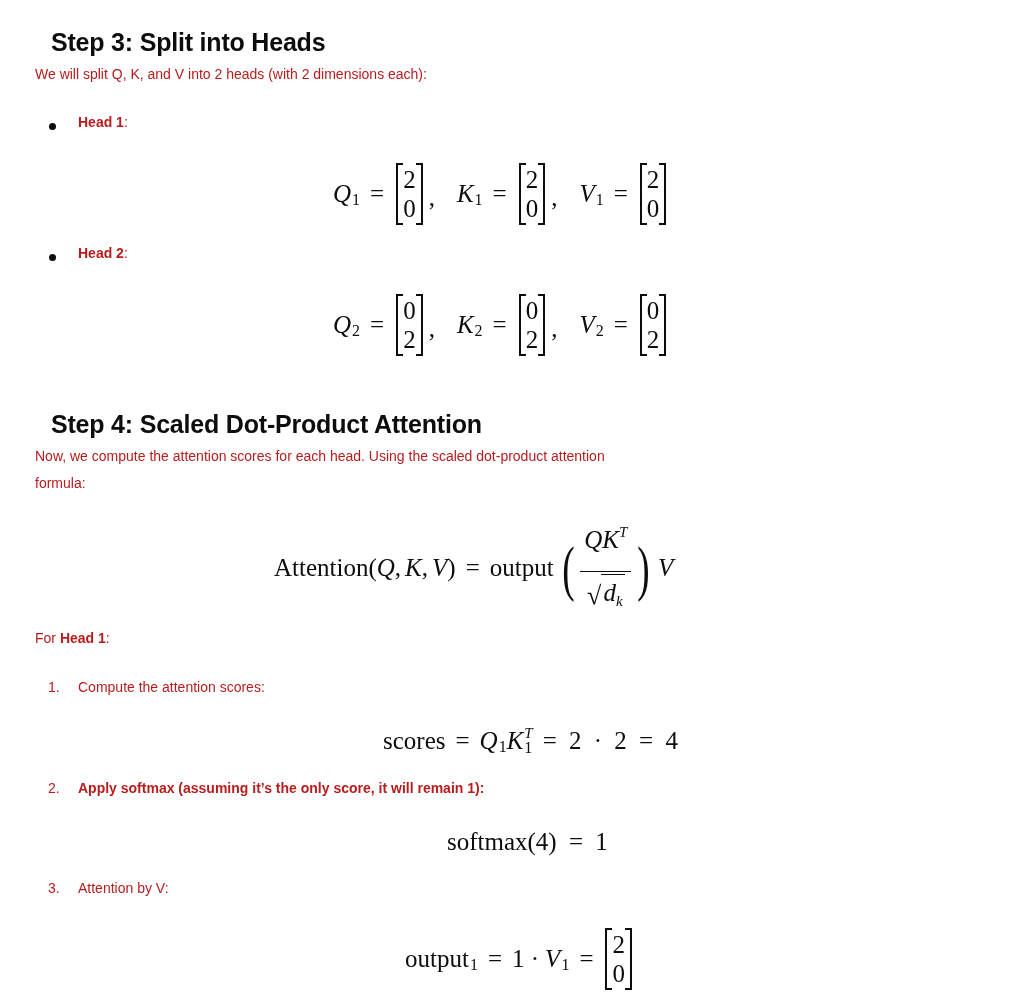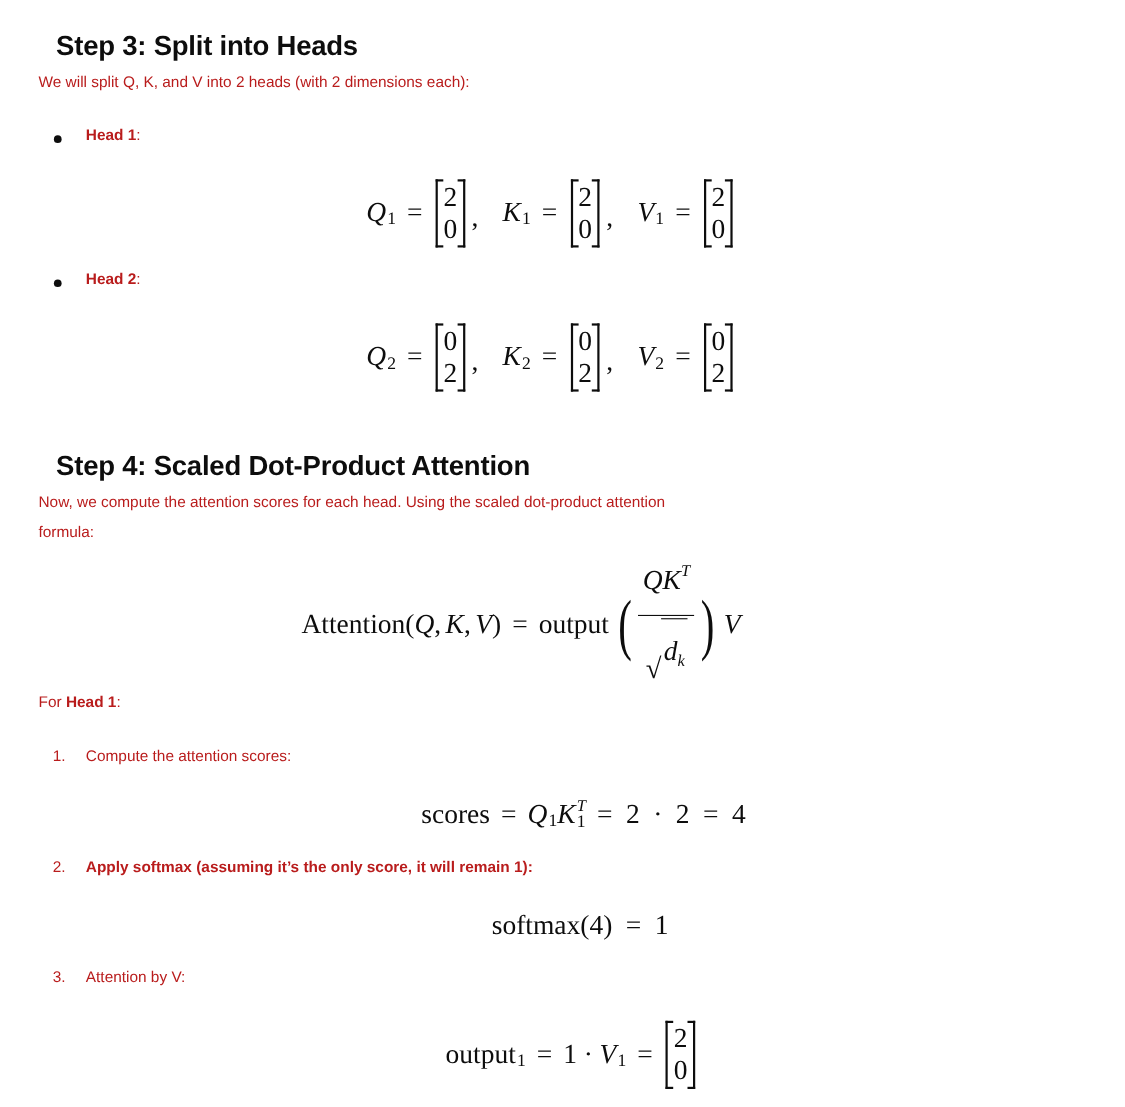--- a/index.html
+++ b/index.html
@@ -40,21 +40,21 @@
   }
   .matrix::before { left: 0; border-left: 2px solid #0d0d0d; }
   .matrix::after { right: 0; border-right: 2px solid #0d0d0d; }
   .comma { margin-left: 4px; margin-right: 22px; position: relative; top: 4px; }
   .paren { font-size: 62px; font-weight: 200; transform: scaleX(0.6); display: inline-block; line-height: 1; }
   .frac { display: inline-flex; flex-direction: column; align-items: center; margin: 0 2px; }
   .frac .num { padding: 0 4px 18px; border-bottom: 1.5px solid #0d0d0d; line-height: 1.1; }
   .frac .den { padding-top: 2px; line-height: 1.1; }
   .sqrt { display: inline-flex; align-items: flex-end; }
   .sqrt .rad { font-size: 26px; }
-  .sqrt .under { border-top: 1.5px solid #0d0d0d; padding: 16px 2px; }
+  .sqrt .under { border-top: 1.5px solid #0d0d0d; padding: 4px 2px; }
   .dsub { font-size: 15px; font-style: italic; position: relative; top: 5px; }
 </style>
 </head>
 <body>
 
 <h2 class="abs" style="left:35px; top:12px;">Step 3: Split into Heads</h2>
 <div class="abs p" style="left:35px; top:66px;">We will split Q, K, and V into 2 heads (with 2 dimensions each):</div>
 
 <div class="abs bullet" style="left:49px; top:123px;"></div>
 <div class="abs p" style="left:78px; top:114px;">

